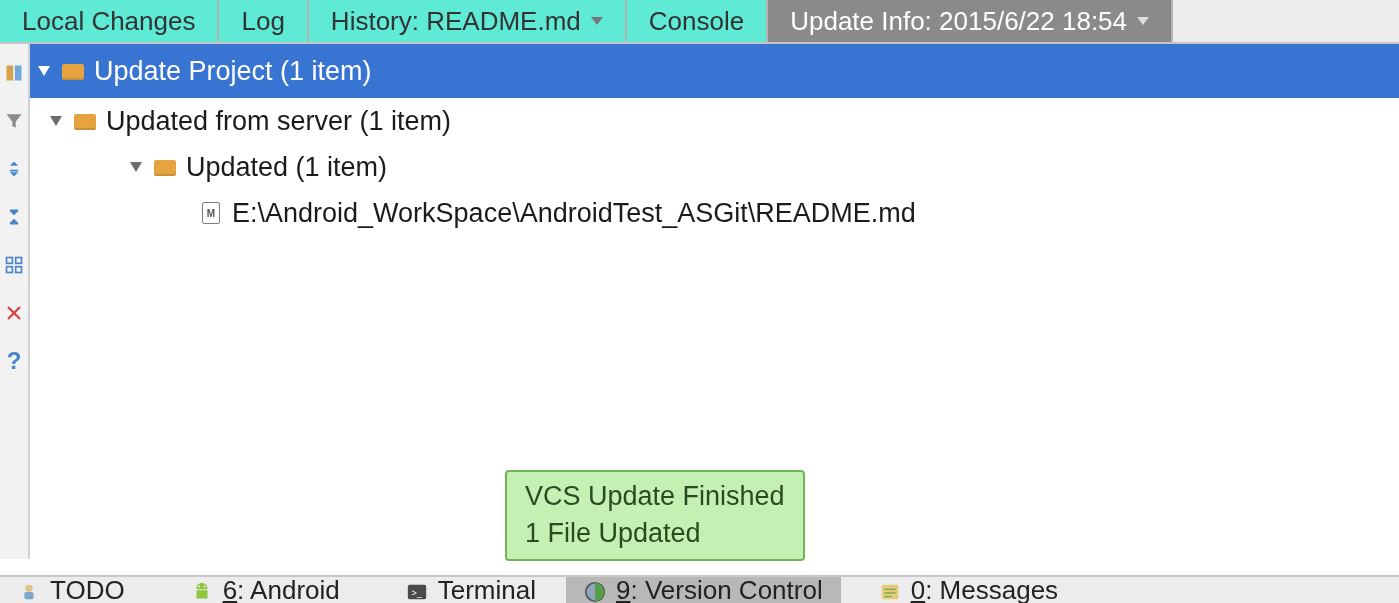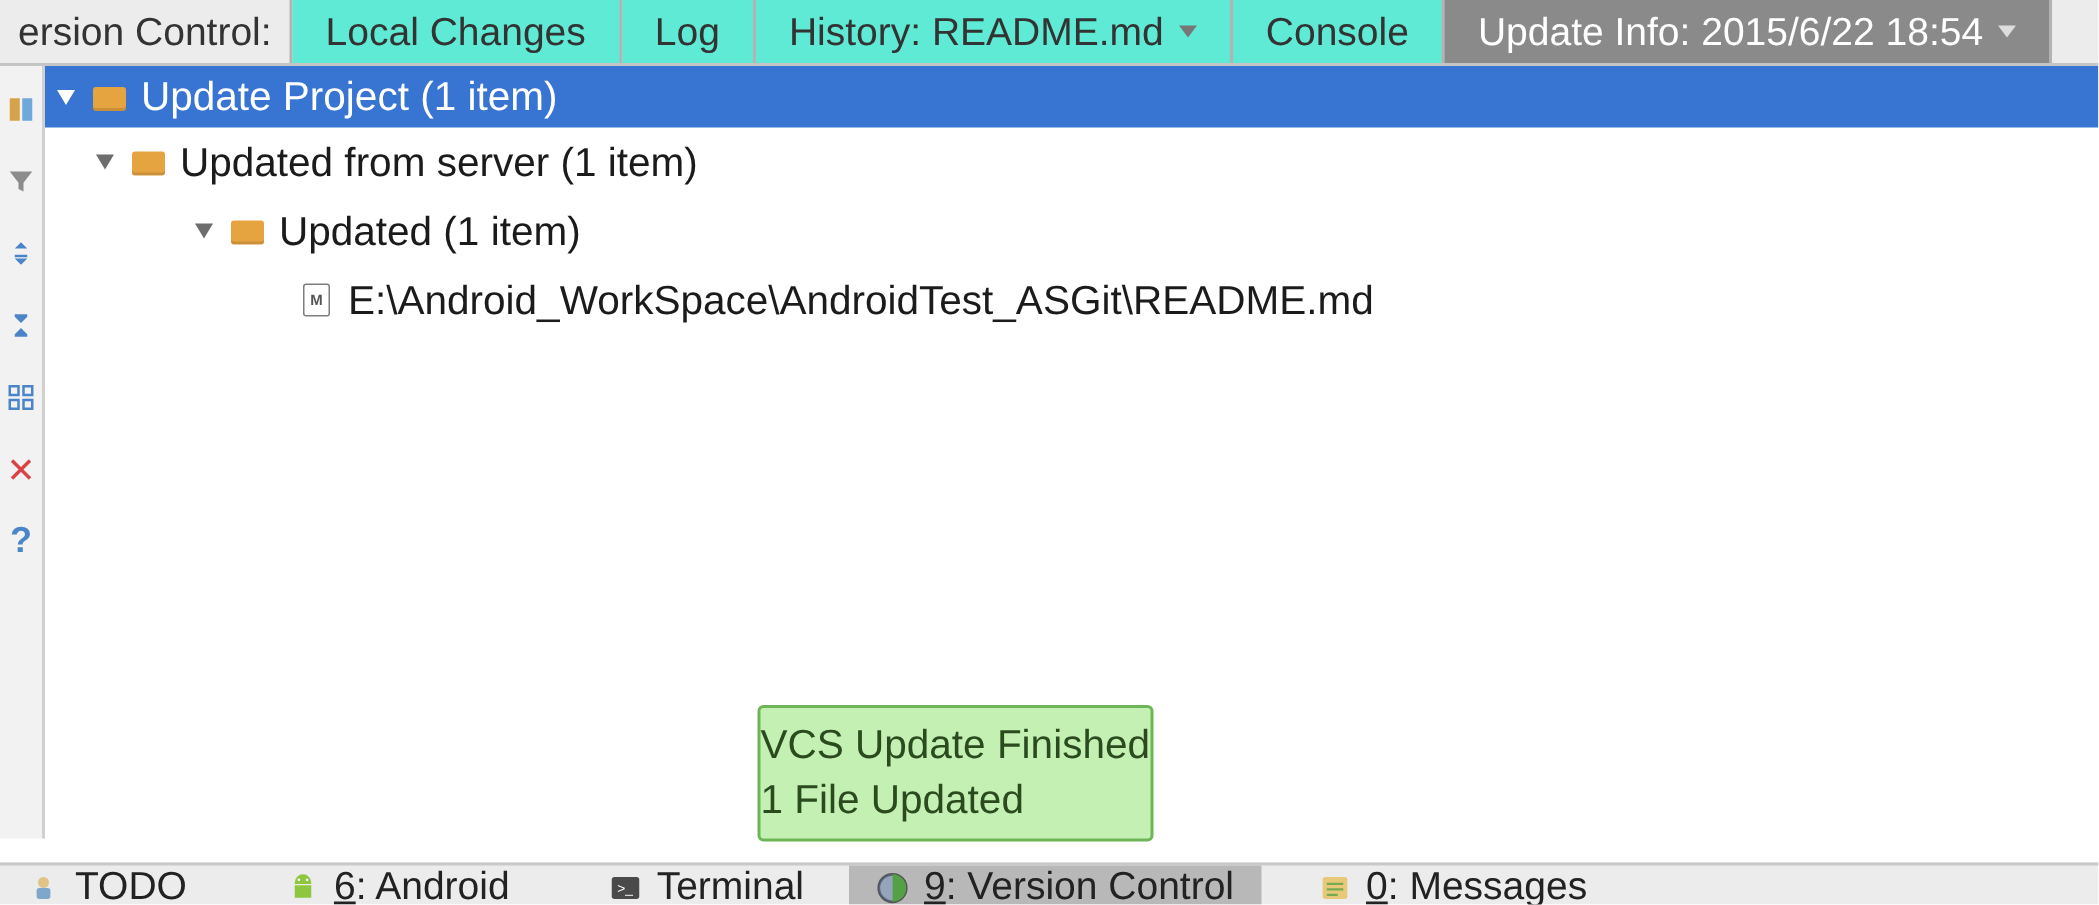--- a/index.html
+++ b/index.html
@@ -27,44 +27,43 @@
   .tw-tab.selected.with-dd::after{border-top-color:#ddd}
   
   
   .gutter{position:absolute;left:0;top:44px;bottom:44px;width:30px;background:#F2F2F2;border-right:2px solid #d0d0d0;display:flex;flex-direction:column;align-items:center;padding-top:18px;gap:26px}
   .gutter .g-icon{width:22px;height:22px;display:flex;align-items:center;justify-content:center;color:var(--ij-icon-gray)}
   .gutter .g-icon.blue{color:var(--ij-icon-blue)}
   .gutter .g-icon.red{color:#DB4343}
   
   
   .panel{position:absolute;left:30px;right:0;top:44px;bottom:44px;background:white;overflow:auto}
-  .root-row{background:var(--ij-blue);color:var(--ij-blue-txt);height:41px;display:flex;align-items:center;padding-left:8px;font-size:27px}
+  .root-row{background:var(--ij-blue);color:var(--ij-blue-txt);height:54px;display:flex;align-items:center;padding-left:8px;font-size:27px}
   .tree-row{height:46px;display:flex;align-items:center;font-size:27px;color:var(--ij-text)}
   .disclosure{width:0;height:0;border-left:6px solid transparent;border-right:6px solid transparent;border-top:10px solid currentColor;transform-origin:center;margin-right:12px}
   .root-row .disclosure{border-top-color:white}
   .tree-row .disclosure{border-top-color:#6D6D6D}
   .folder-icon{width:22px;height:18px;margin-right:10px;flex:0 0 auto}
   .folder-icon::before{content:"";display:block;width:22px;height:16px;background:var(--ij-folder);border-radius:2px;position:relative;top:2px;box-shadow:inset 0 -2px 0 rgba(0,0,0,.12)}
   .file-icon{width:18px;height:22px;margin-right:12px;flex:0 0 auto;border:1.5px solid #7e7e7e;border-radius:2px;display:flex;align-items:center;justify-content:center;font-size:10px;font-weight:bold;color:#555}
   
   
   .bottom-bar{position:absolute;left:0;right:0;bottom:0;height:28px;background:var(--ij-tab-bg);border-top:2px solid #c9c9c9;display:flex;align-items:center}
   .bb-btn{display:flex;align-items:center;height:100%;padding:0 18px;font-size:26px;color:#222;gap:10px}
   .bb-btn.active{background:#B8B8B8}
   .bb-btn .u{text-decoration:underline}
   .bb-icon{width:22px;height:22px;display:inline-block}
   
   
-  .toast{position:absolute;left:505px;bottom:42px;background:var(--ij-toast-bg);border:2px solid var(--ij-toast-border);border-radius:4px;padding:6px 0 8px;font-size:27px;color:#2B4B1F;line-height:1.35}
+  .toast{position:absolute;left:505px;bottom:42px;background:var(--ij-toast-bg);border:2px solid var(--ij-toast-border);border-radius:4px;padding:6px 18px 8px;font-size:27px;color:#2B4B1F;line-height:1.35}
 </style>
 </head>
 <body>
 
 <div class="tool-window-tabs">
-  <div class="tw-title">ersion Control:</div>
   <div class="tw-tab">Local Changes</div>
   <div class="tw-tab">Log</div>
   <div class="tw-tab with-dd">History: README.md</div>
   <div class="tw-tab">Console</div>
   <div class="tw-tab with-dd selected">Update Info: 2015/6/22 18:54</div>
 </div>
 
 <div class="gutter">
   <span class="g-icon">
     <svg viewBox="0 0 24 24" width="20" height="20">
@@ -105,21 +104,21 @@
 </div>
 
 <div class="panel">
 
   <div class="root-row">
     <span class="disclosure"></span>
     <span class="folder-icon"></span>
     <span>Update Project (1 item)</span>
   </div>
 
-  <div class="tree-row" style="padding-left:34px">
+  <div class="tree-row" style="padding-left:20px">
     <span class="disclosure"></span>
     <span class="folder-icon"></span>
     <span>Updated from server (1 item)</span>
   </div>
 
   <div class="tree-row" style="padding-left:100px">
     <span class="disclosure"></span>
     <span class="folder-icon"></span>
     <span>Updated (1 item)</span>
   </div>

